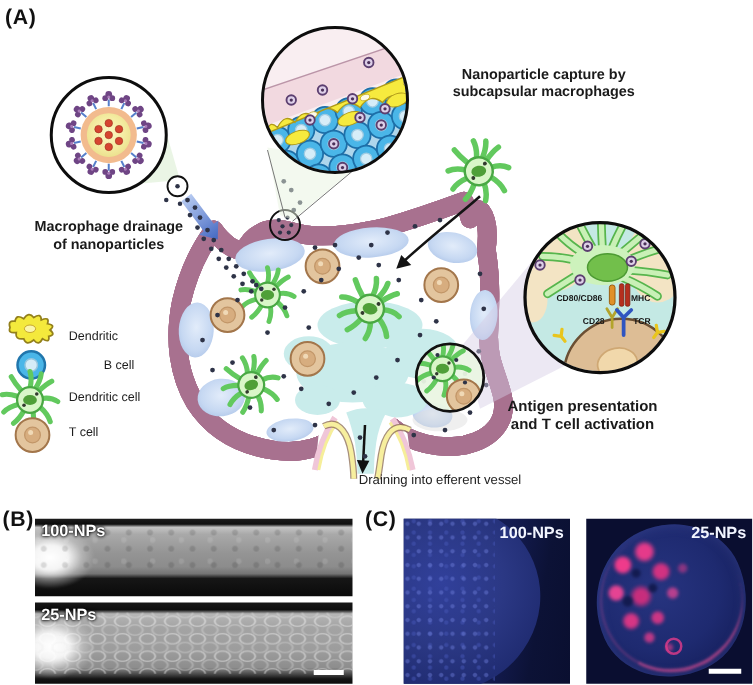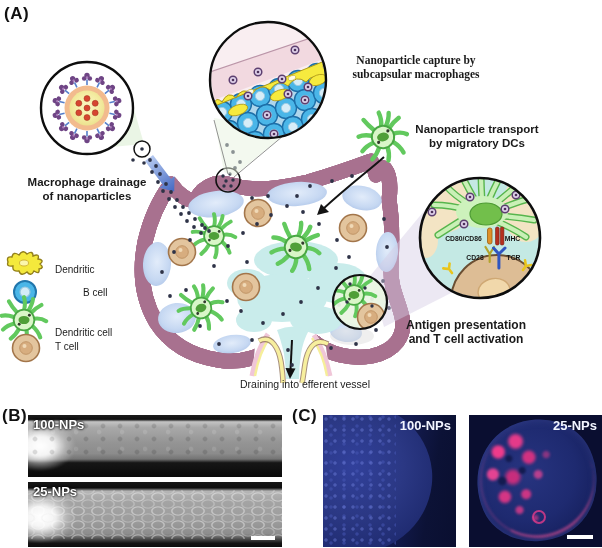--- a/index.html
+++ b/index.html
@@ -4,21 +4,21 @@
 <style>
   html,body { margin:0; padding:0; background:#fff; }
   #stage {
     position:relative; width:602px; height:548px; background:#ffffff;
     font-family:"Liberation Sans", sans-serif; overflow:hidden;
   }
   #panelA-svg { position:absolute; left:0; top:0; }
   .ptag { position:absolute; font-weight:bold; font-size:17px; color:#111; letter-spacing:0.5px; }
   .ann { position:absolute; white-space:pre-line; text-align:center; font-weight:bold;
          font-size:11.5px; line-height:1.18; color:#1a1a1a; transform:translateX(-50%); }
-  .ann-normal { font-weight:normal; font-size:10.5px; color:#222; }
+  .ann-normal { font-weight:normal; font-size:10.5px; color:#222;margin-left:47px; }
   .leglabel { position:absolute; font-size:10px; color:#1c1c1c; }
 
   
   .bimg { position:absolute; left:28px; width:254px; overflow:hidden; background:#0c0c0c; }
   #pb-top { top:415px; height:62px;
     background:linear-gradient(180deg,#1b1b1b 0%,#101010 7%,#c4c4c4 11%,#a9a9a9 20%,
                #949494 45%,#8c8c8c 62%,#747474 71%,#161616 77%,#0a0a0a 100%); }
   #pb-bottom { top:482px; height:65px;
     background:linear-gradient(180deg,#171717 0%,#0e0e0e 9%,#b6b6b6 14%,#a4a4a4 30%,
                #9c9c9c 60%,#8d8d8d 80%,#4a4a4a 88%,#141414 94%,#0d0d0d 100%); }
@@ -463,32 +463,30 @@
       <g>
         <circle cx="25" cy="292" r="11" stroke="#2176ac" stroke-width="2" fill="#4ab6e8"></circle>
         <circle cx="25" cy="292" r="5" fill="#d5ecf7" stroke="#97c6de" stroke-width="1.2"></circle>
       </g>
       <use href="#dcell" transform="translate(24,320) scale(1.2)"></use>
       <use href="#tcelldef" transform="translate(26,348)"></use>
     </g>
   </svg>
 
   <div class="ptag" style="left:4px; top:4px;">(A)</div>
-  <div class="ann" style="left:416px; top:54px;font-family:Liberation Serif, serif;">Nanoparticle capture by
+  <div class="ann" style="left:435px; top:54px;">Nanoparticle capture by
 subcapsular macrophages</div>
-  <div class="ann" style="left:477px; top:123px;">Nanoparticle transport
-by migratory DCs</div>
   <div class="ann" style="left:87px; top:176px;">Macrophage drainage
 of nanoparticles</div>
   <div class="ann" style="left:466px; top:318px; font-size:12px;">Antigen presentation
 and T cell activation</div>
   <div class="ann ann-normal" style="left:305px; top:378px;">Draining into efferent vessel</div>
   <div class="leglabel" style="left:55px; top:264px;">Dendritic</div>
   <div class="leglabel" style="left:55px; top:287px;margin-left:28px;">B cell</div>
-  <div class="leglabel" style="left:55px; top:327px;">Dendritic cell</div>
+  <div class="leglabel" style="left:55px; top:313px;">Dendritic cell</div>
   <div class="leglabel" style="left:55px; top:341px;">T cell</div>
 
   <div class="ptag" style="left:2px; top:406px;">(B)</div>
   <div id="pb-top" class="bimg">
     <div class="blob"></div>
     <div class="mottle"></div>
     <div class="bc-label">100-NPs</div>
   </div>
   <div id="pb-bottom" class="bimg">
     <div class="blob"></div>

